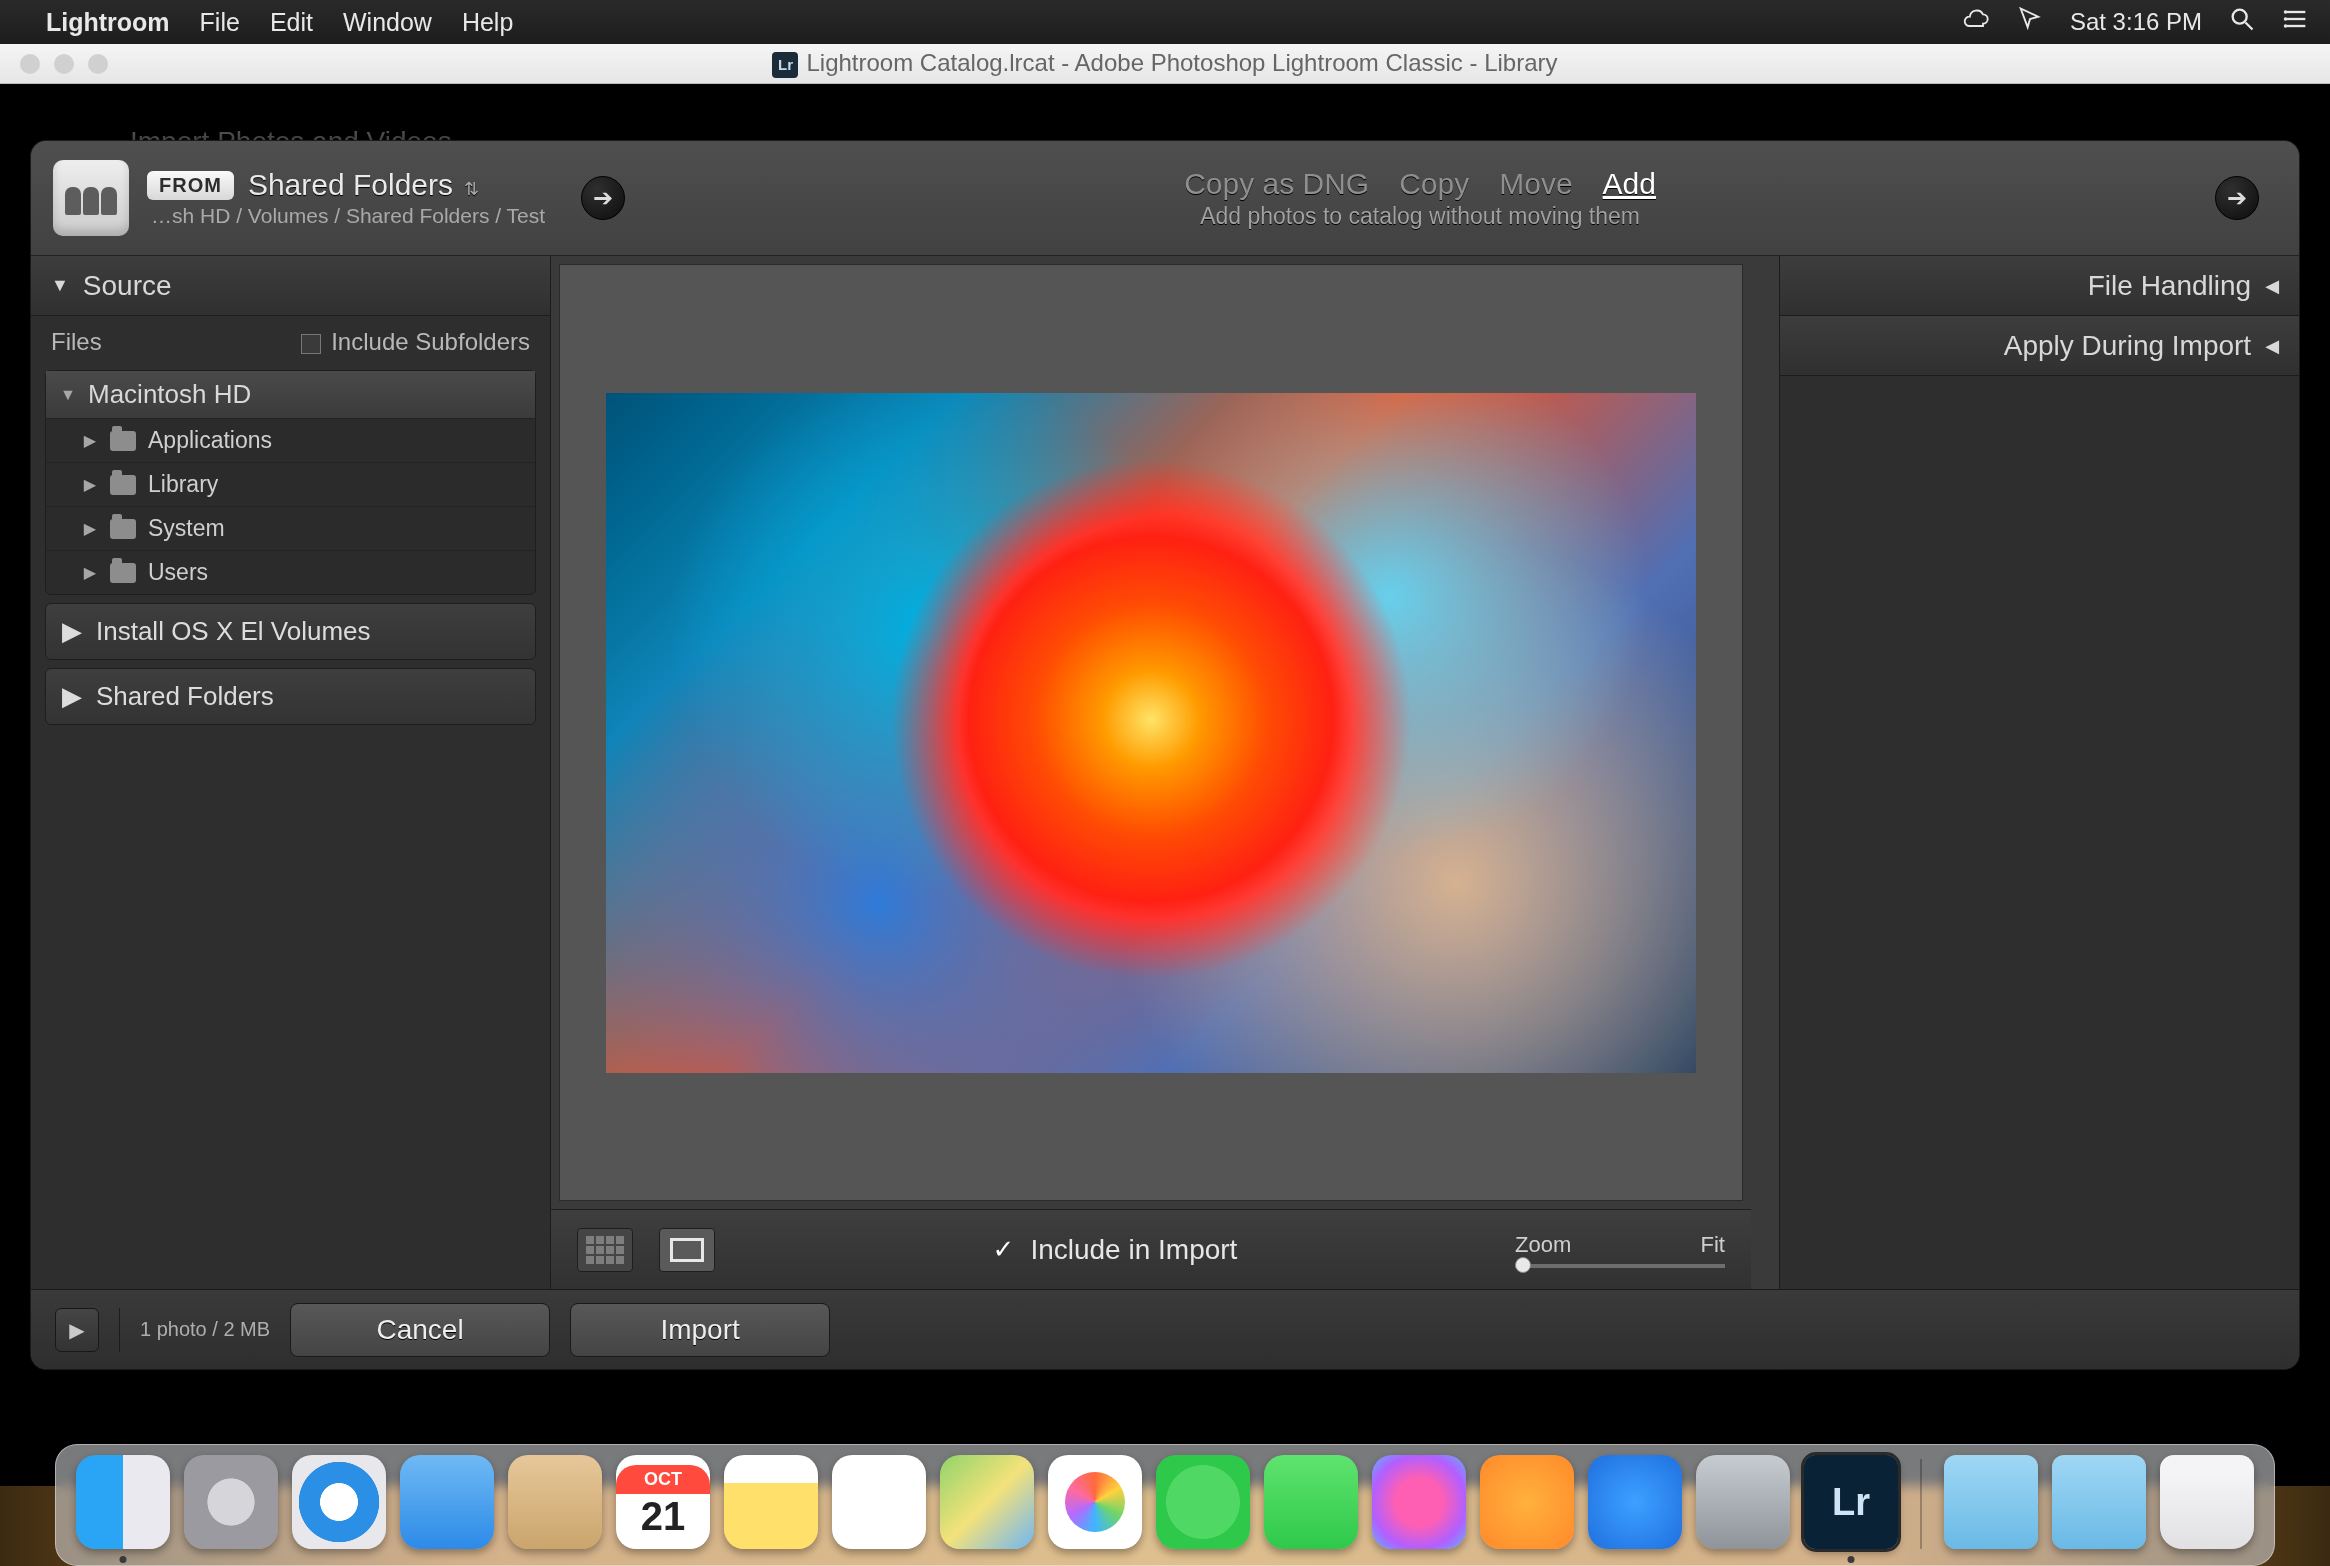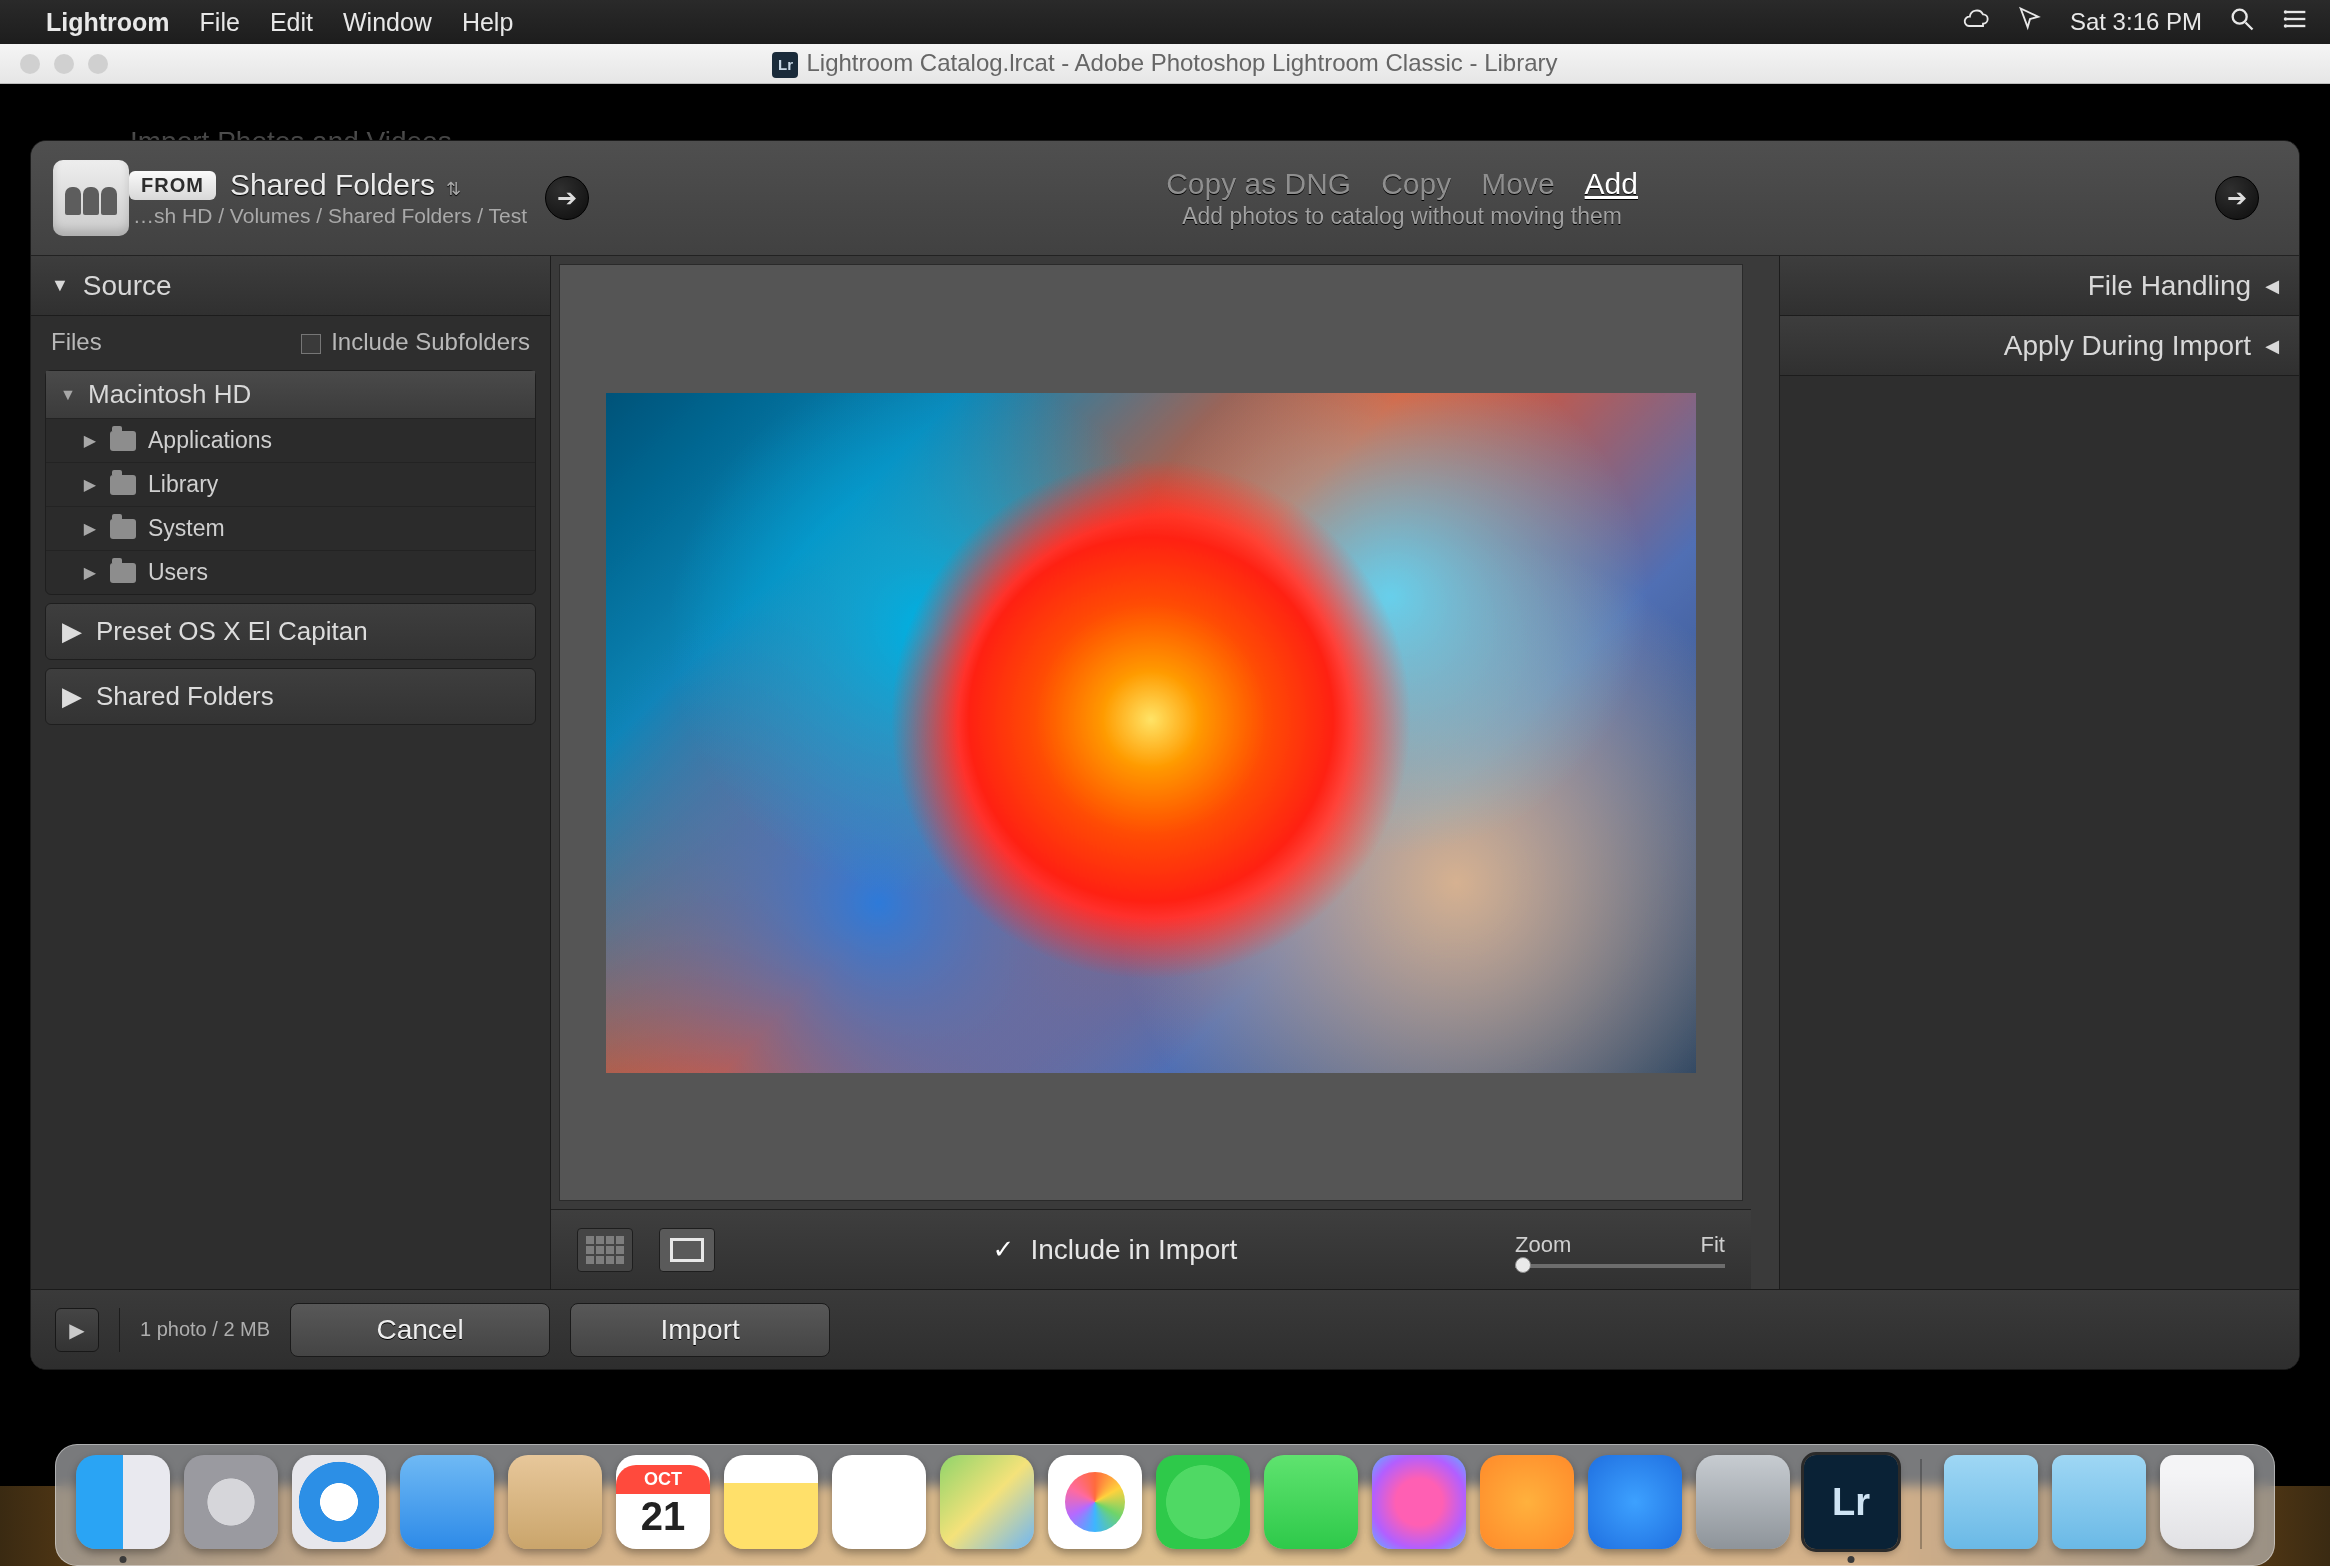--- a/index.html
+++ b/index.html
@@ -22,21 +22,21 @@
 .lr-badge { display:inline-block; width:26px; height:26px; background:#1a2b3a; color:#c8d8e6; font-size:15px; font-weight:600; border-radius:4px; line-height:26px; text-align:center; margin-right:8px; vertical-align:middle; }
 
 
 .backdrop { position:absolute; left:0; right:0; top:84px; bottom:0; background:#000; }
 .hidden-label { position:absolute; top:126px; left:130px; color:#6d6d6d; font-size:28px; }
 
 
 .dialog { position:absolute; left:30px; top:140px; width:2270px; height:1230px; background:#3a3a3a; border:1px solid #1b1b1b; border-radius:16px; box-shadow:0 0 40px rgba(0,0,0,.8); display:flex; flex-direction:column; overflow:hidden; }
 
 
-.dlg-header { height:115px; background:linear-gradient(#4f4f4f,#414141); display:flex; align-items:center; padding:0 22px; border-bottom:1px solid #222; }
+.dlg-header { height:115px; background:linear-gradient(#4f4f4f,#414141); display:flex; align-items:center; padding:0 22px; gap:18px; border-bottom:1px solid #222; }
 .device-icon { width:76px; height:76px; border-radius:10px; background:linear-gradient(#eee,#cbcbcb); display:flex; flex-direction:column; align-items:center; justify-content:center; color:#555; font-size:10px; box-shadow:inset 0 -6px 8px rgba(0,0,0,.15); }
 .device-icon .ppl { display:flex; gap:2px; margin-top:6px;}
 .device-icon .ppl span{ width:16px;height:28px;border-radius:7px 7px 2px 2px;background:#5d5d5d;}
 .from-group { display:flex; flex-direction:column; }
 .from-row { display:flex; align-items:center; gap:14px; }
 .from-badge,.to-badge { background:linear-gradient(#fafafa,#d8d8d8); color:#2d2d2d; font-weight:700; font-size:20px; padding:3px 12px; border-radius:6px; letter-spacing:1px; }
 .from-title { color:#eaeaea; font-size:30px; text-shadow:0 1px 1px #000; }
 .updown { color:#aaa; font-size:18px; margin-left:6px;}
 .from-path { color:#a9a9a9; font-size:21px; margin-top:2px; margin-left:4px; }
 .arrow-btn { width:44px; height:44px; border-radius:50%; background:radial-gradient(circle at 35% 30%, #2f2f2f,#0d0d0d); border:1px solid #000; display:flex; align-items:center; justify-content:center; color:#ddd; font-size:24px; margin:0 18px; cursor:pointer;}
@@ -246,21 +246,21 @@
               <span>System</span>
             </div>
           <div class="tree-row sub">
               <span class="caret">▶</span>
               <span class="folder"></span>
               <span>Users</span>
             </div>
         </div>
         <div class="vol-row">
             <span class="caret">▶</span>
-            <span>Preset OS X El Capitan</span>
+            <span>Install OS X El Volumes</span>
           </div>
         <div class="vol-row">
             <span class="caret">▶</span>
             <span>Shared Folders</span>
           </div>
       </div>
     </div>
 
     <div class="panel-center">
       <div class="preview-area">

